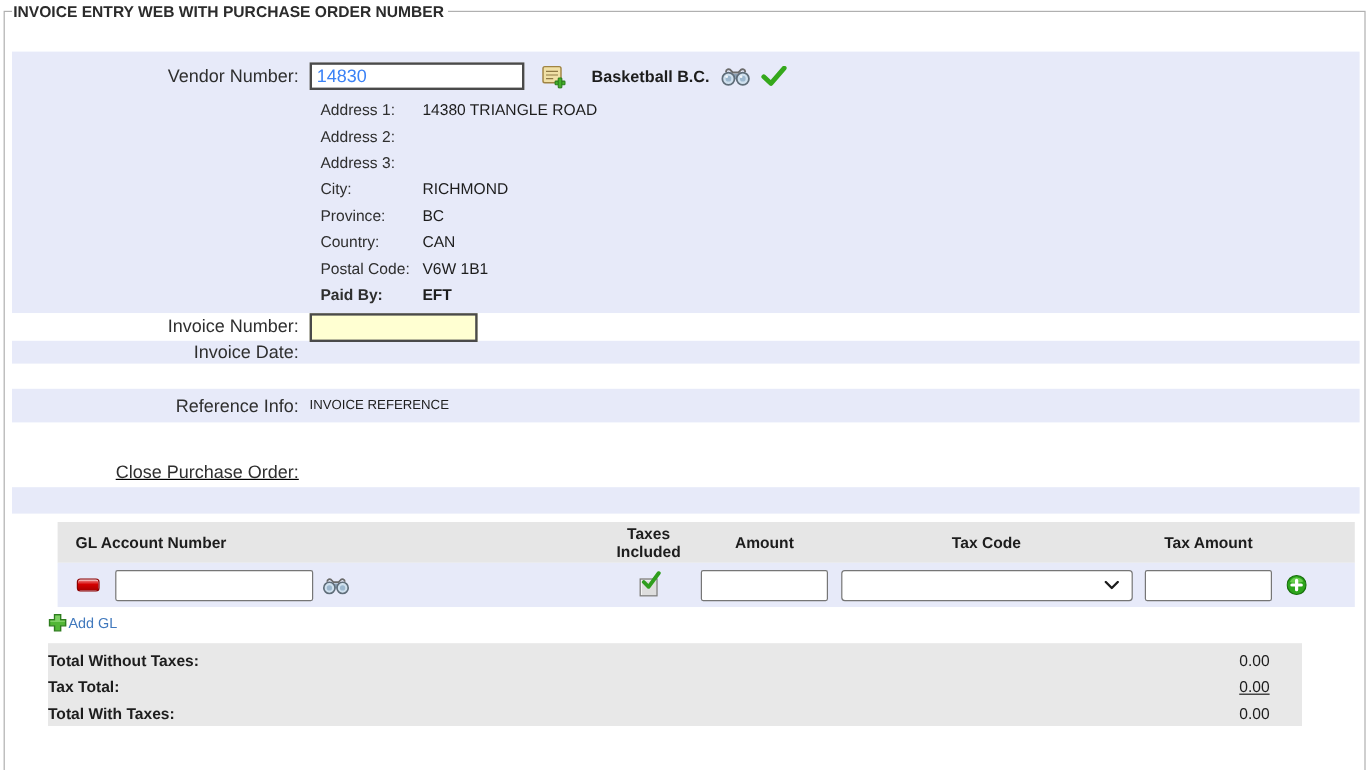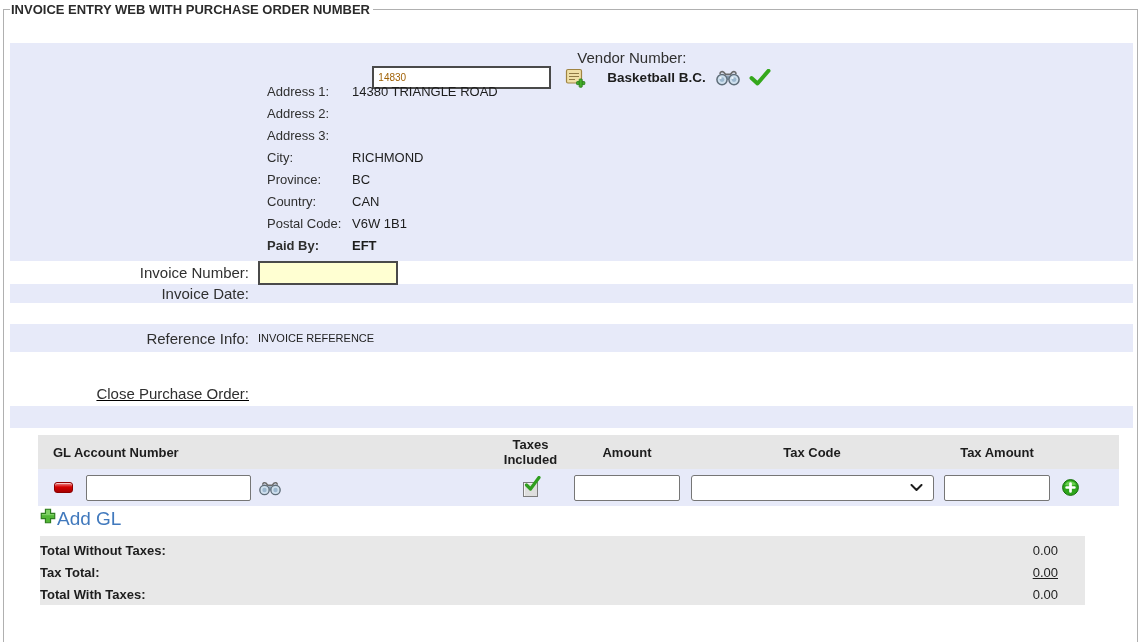--- a/index.html
+++ b/index.html
@@ -13,37 +13,37 @@
   .lav { background:#e7eaf9; }
   .white { background:#fff; }
   .h41{height:23px;} .h27{height:19px;} .h28{height:28px;} .h25{height:25px;}
   .h26{height:26px;text-decoration:underline;} .h22{height:22px;} .gap21{height:21px;} .gap28{height:28px;} .gap7{height:7px;}
 
   .label-col { width:248px; min-width:248px; text-align:right; padding-right:9px;
                font-size:15px; color:#2f2f2f; }
   .field-content { display:flex; align-items:center; }
 
   .vendor-section { background:#e7eaf9; padding:6px 0 4px 0; margin-top:26px; }
-  .vendor-row { display:flex; align-items:center; height:28px; margin-bottom:4px;flex-direction:column; }
-  .text-input { font-size:10px; padding:1px 4px; color:#a16207; }
+  .vendor-row { display:flex; align-items:center; height:28px; margin-bottom:4px; }
+  .text-input { font-size:15px; padding:1px 4px; color:#3b82f6; }
   .vendor-input { width:179px; height:23px; border:2px solid #4a4a4a; background:#fff; }
   .vendor-name { font-size:13.5px; font-weight:bold; color:#1d1d1d; margin:0 10px 0 21px; }
   .icon { display:inline-flex; align-items:center; justify-content:center; }
   .ml14{margin-left:14px;}
 
   .address-block { margin-left:257px; }
   .addr-row { display:flex; line-height:22px; font-size:13px; color:#2f2f2f; }
   .addr-label { width:85px; min-width:85px; }
   .addr-value { color:#1d1d1d; }
   .bold { font-weight:bold; }
 
   .yellow-input { width:140px; height:24px; border:2px solid #4a4a4a; background:#ffffd2; }
   .ref-value { font-size:11px; color:#1d1d1d; }
 
-  .gl-table { margin-left:28px; width:1081px; }
+  .gl-table { margin-left:38px; width:1081px; }
   .gl-header { display:flex; align-items:center; height:34px; background:#e6e6e6;
                font-size:13px; font-weight:bold; color:#1d1d1d; }
   .gl-datarow { display:flex; align-items:center; height:37px; background:#e7eaf9; }
   .c1 { width:455px; min-width:455px; padding-left:15px; display:flex; align-items:center; }
   .c2 { width:75px;  min-width:75px;  text-align:center; display:flex; justify-content:center; line-height:15px;}
   .c3 { width:118px; min-width:118px; text-align:center; display:flex; justify-content:center; }
   .c4 { width:252px; min-width:252px; text-align:center; display:flex; justify-content:center; }
   .c5 { width:118px; min-width:118px; text-align:center; display:flex; justify-content:center; }
   .c6 { width:29px;  min-width:29px;  display:flex; justify-content:center; }
   .c2.hdr-cell { display:block; }
@@ -59,21 +59,21 @@
   .tax-select { appearance:none; -webkit-appearance:none; width:243px; height:26px;
                 border:1px solid #767676; border-radius:3px; background:#fff;
                 font-size:13px; padding:1px 22px 1px 6px; color:#222; }
   .select-chevron { position:absolute; right:11px; top:9px; pointer-events:none; }
 
   .cb { width:15px; height:15px; background:#dedede; border:1px solid #7c7c7c;
         box-shadow: inset 1px 1px 0 #f4f4f4; position:relative; margin-top:3px; }
   .cb svg { position:absolute; left:0px; top:-7px; }
 
   .addgl-row { height:26px; display:flex; align-items:center; padding-left:30px; background:#fff; }
-  .addgl-link { display:flex; align-items:flex-start; color:#4179bd; font-size:19px;
+  .addgl-link { display:flex; align-items:center; color:#4179bd; font-size:12px;
                 text-decoration:none; cursor:pointer; }
   .addgl-link svg { margin-right:1px; }
 
   .totals { margin-left:30px; width:1045px; background:#e8e8e8; margin-top:4px; padding-top:3px; }
   .t-row { display:flex; align-items:center; justify-content:space-between; height:22px; font-size:13px;gap:44px; }
   .t-label { font-weight:bold; color:#1d1d1d; }
   .t-value { width:120px; text-align:right; padding-right:27px; color:#1d1d1d; }
   .t-link { text-decoration:underline; }
 </style>
 </head>

